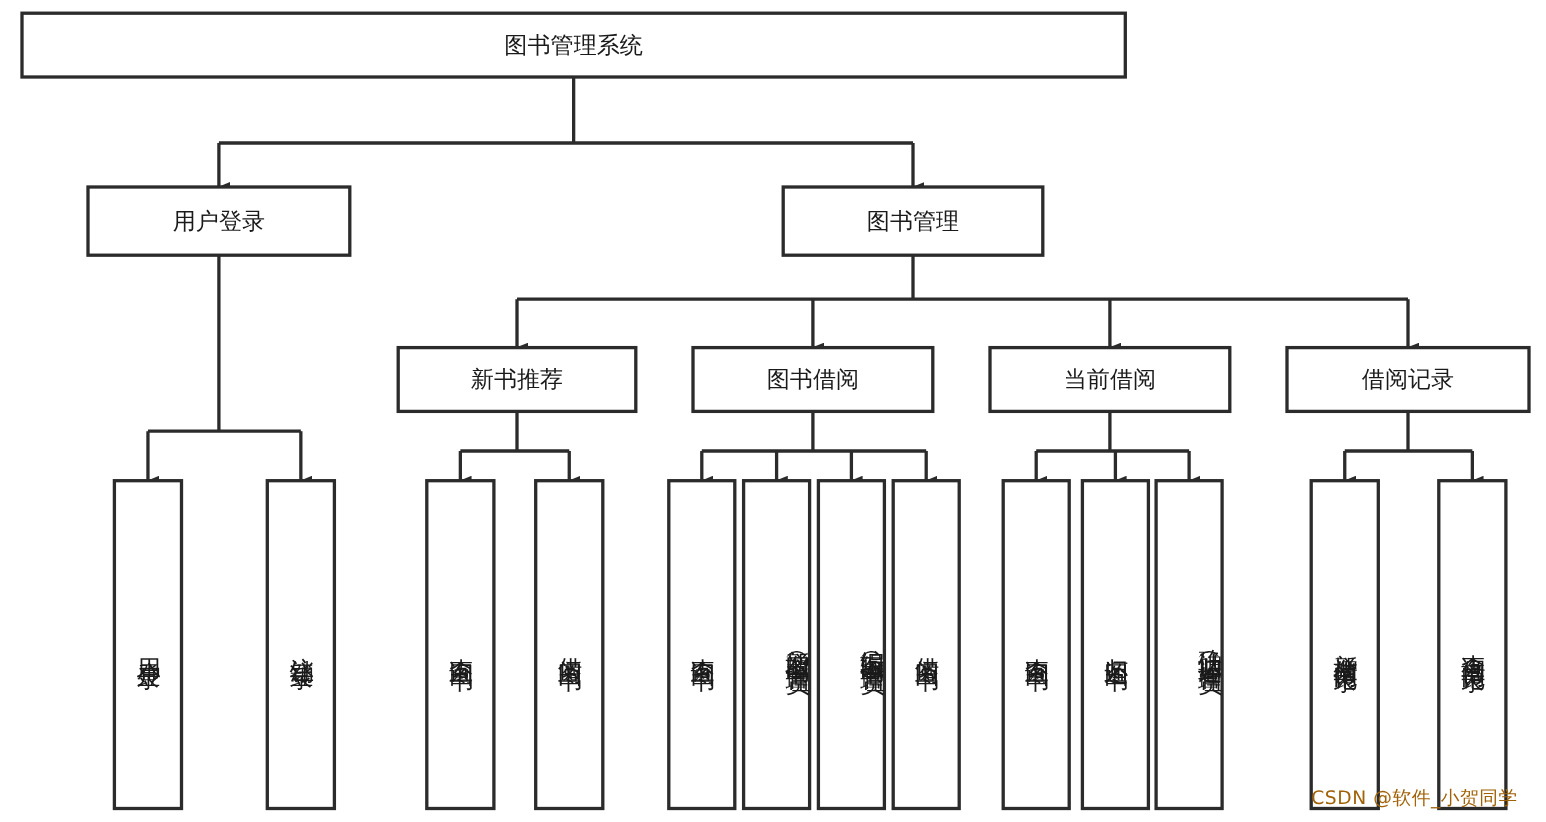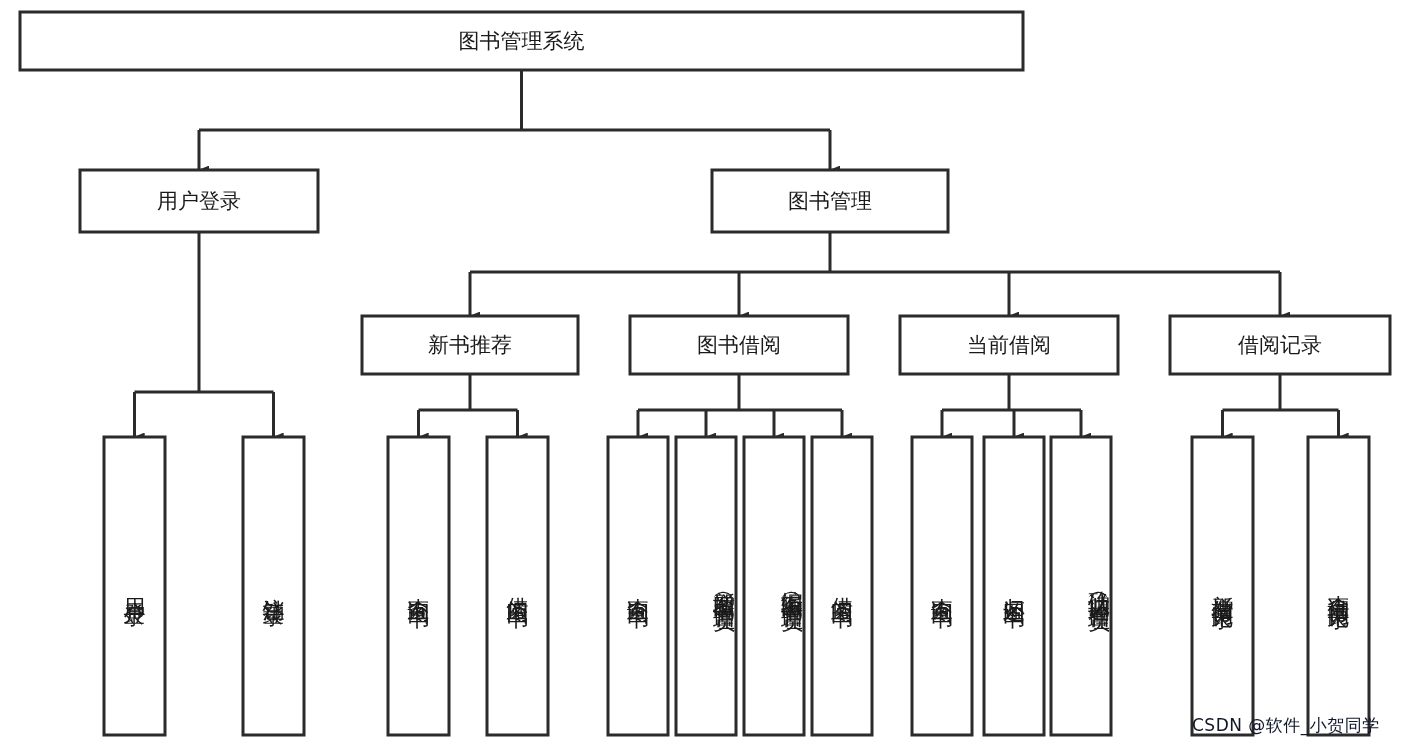--- a/index.html
+++ b/index.html
@@ -55,21 +55,21 @@
     white-space: nowrap;
     display: flex;
     align-items: center;
     justify-content: center;
     pointer-events: none;
   }
   .watermark {
     position: absolute;
     font-family: "DejaVu Sans", "Liberation Sans", sans-serif;
     font-size: 17px;
-    color: #0f172a;
+    color: #a16207;
     white-space: nowrap;
     letter-spacing: 0.5px;
   }
 </style>
 </head>
 <body>
 
 <div id="diagram-root">
 
   <svg class="diagram-canvas" viewBox="0 0 1405 747">

